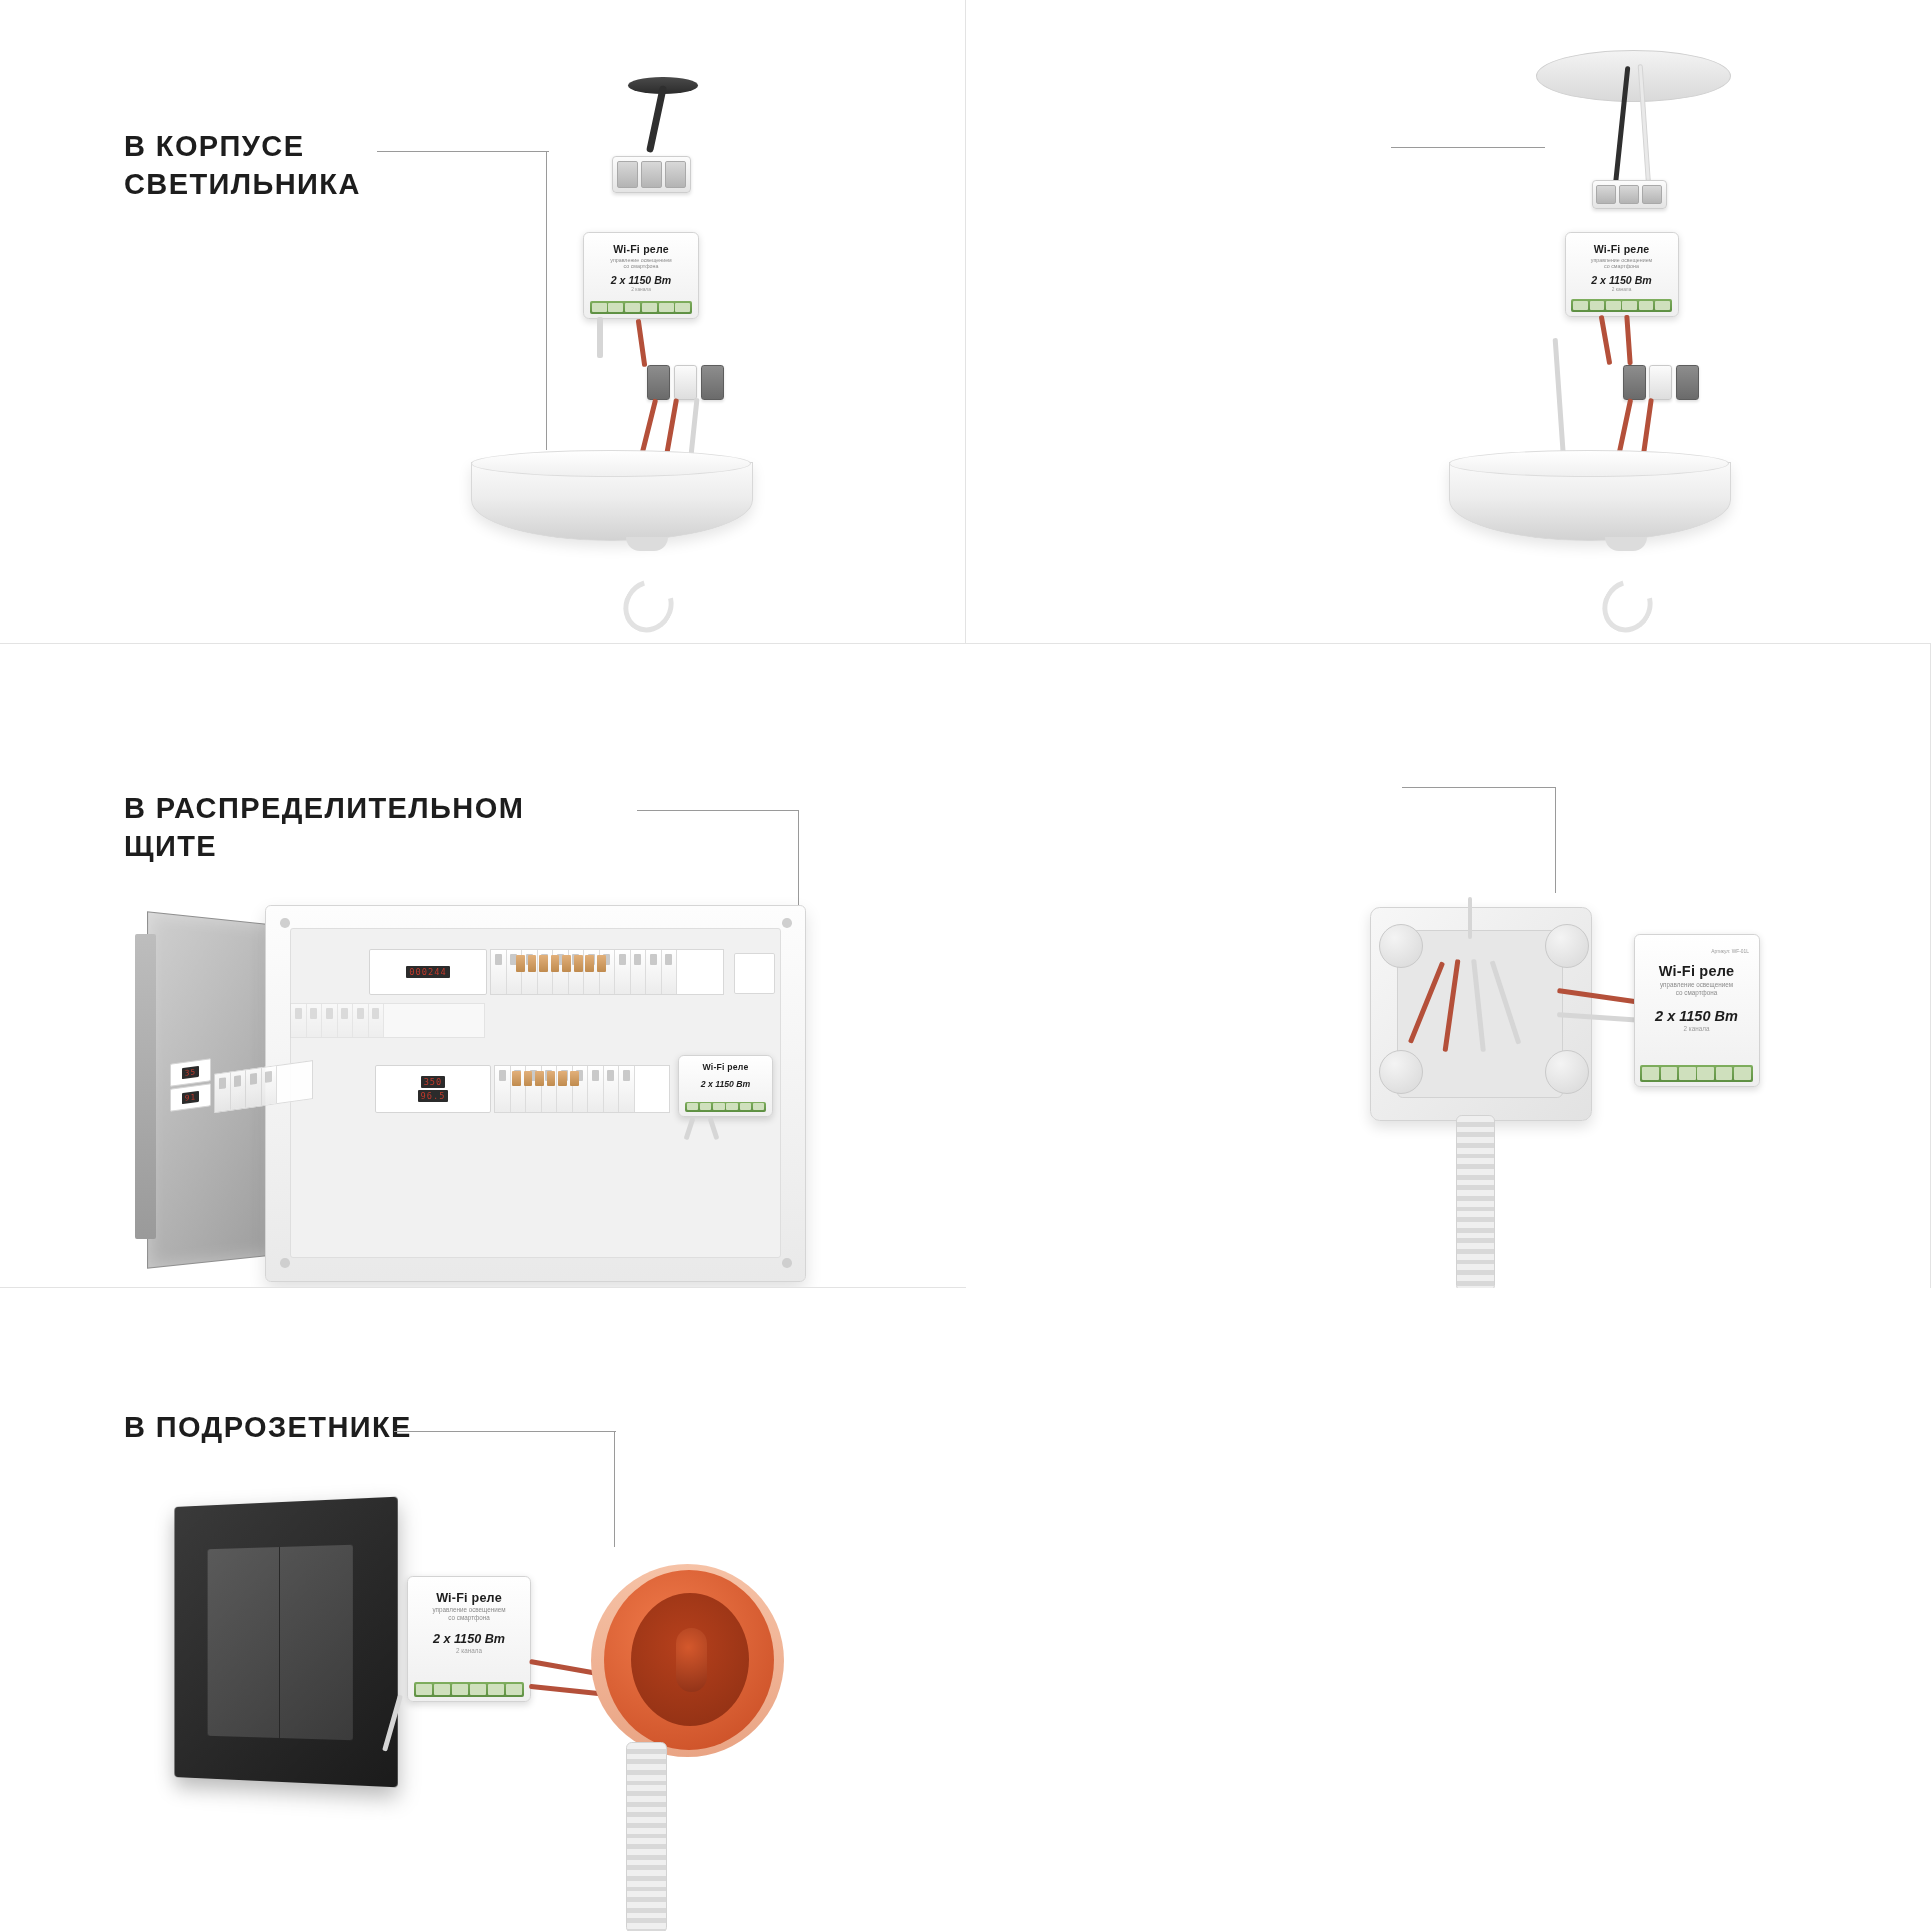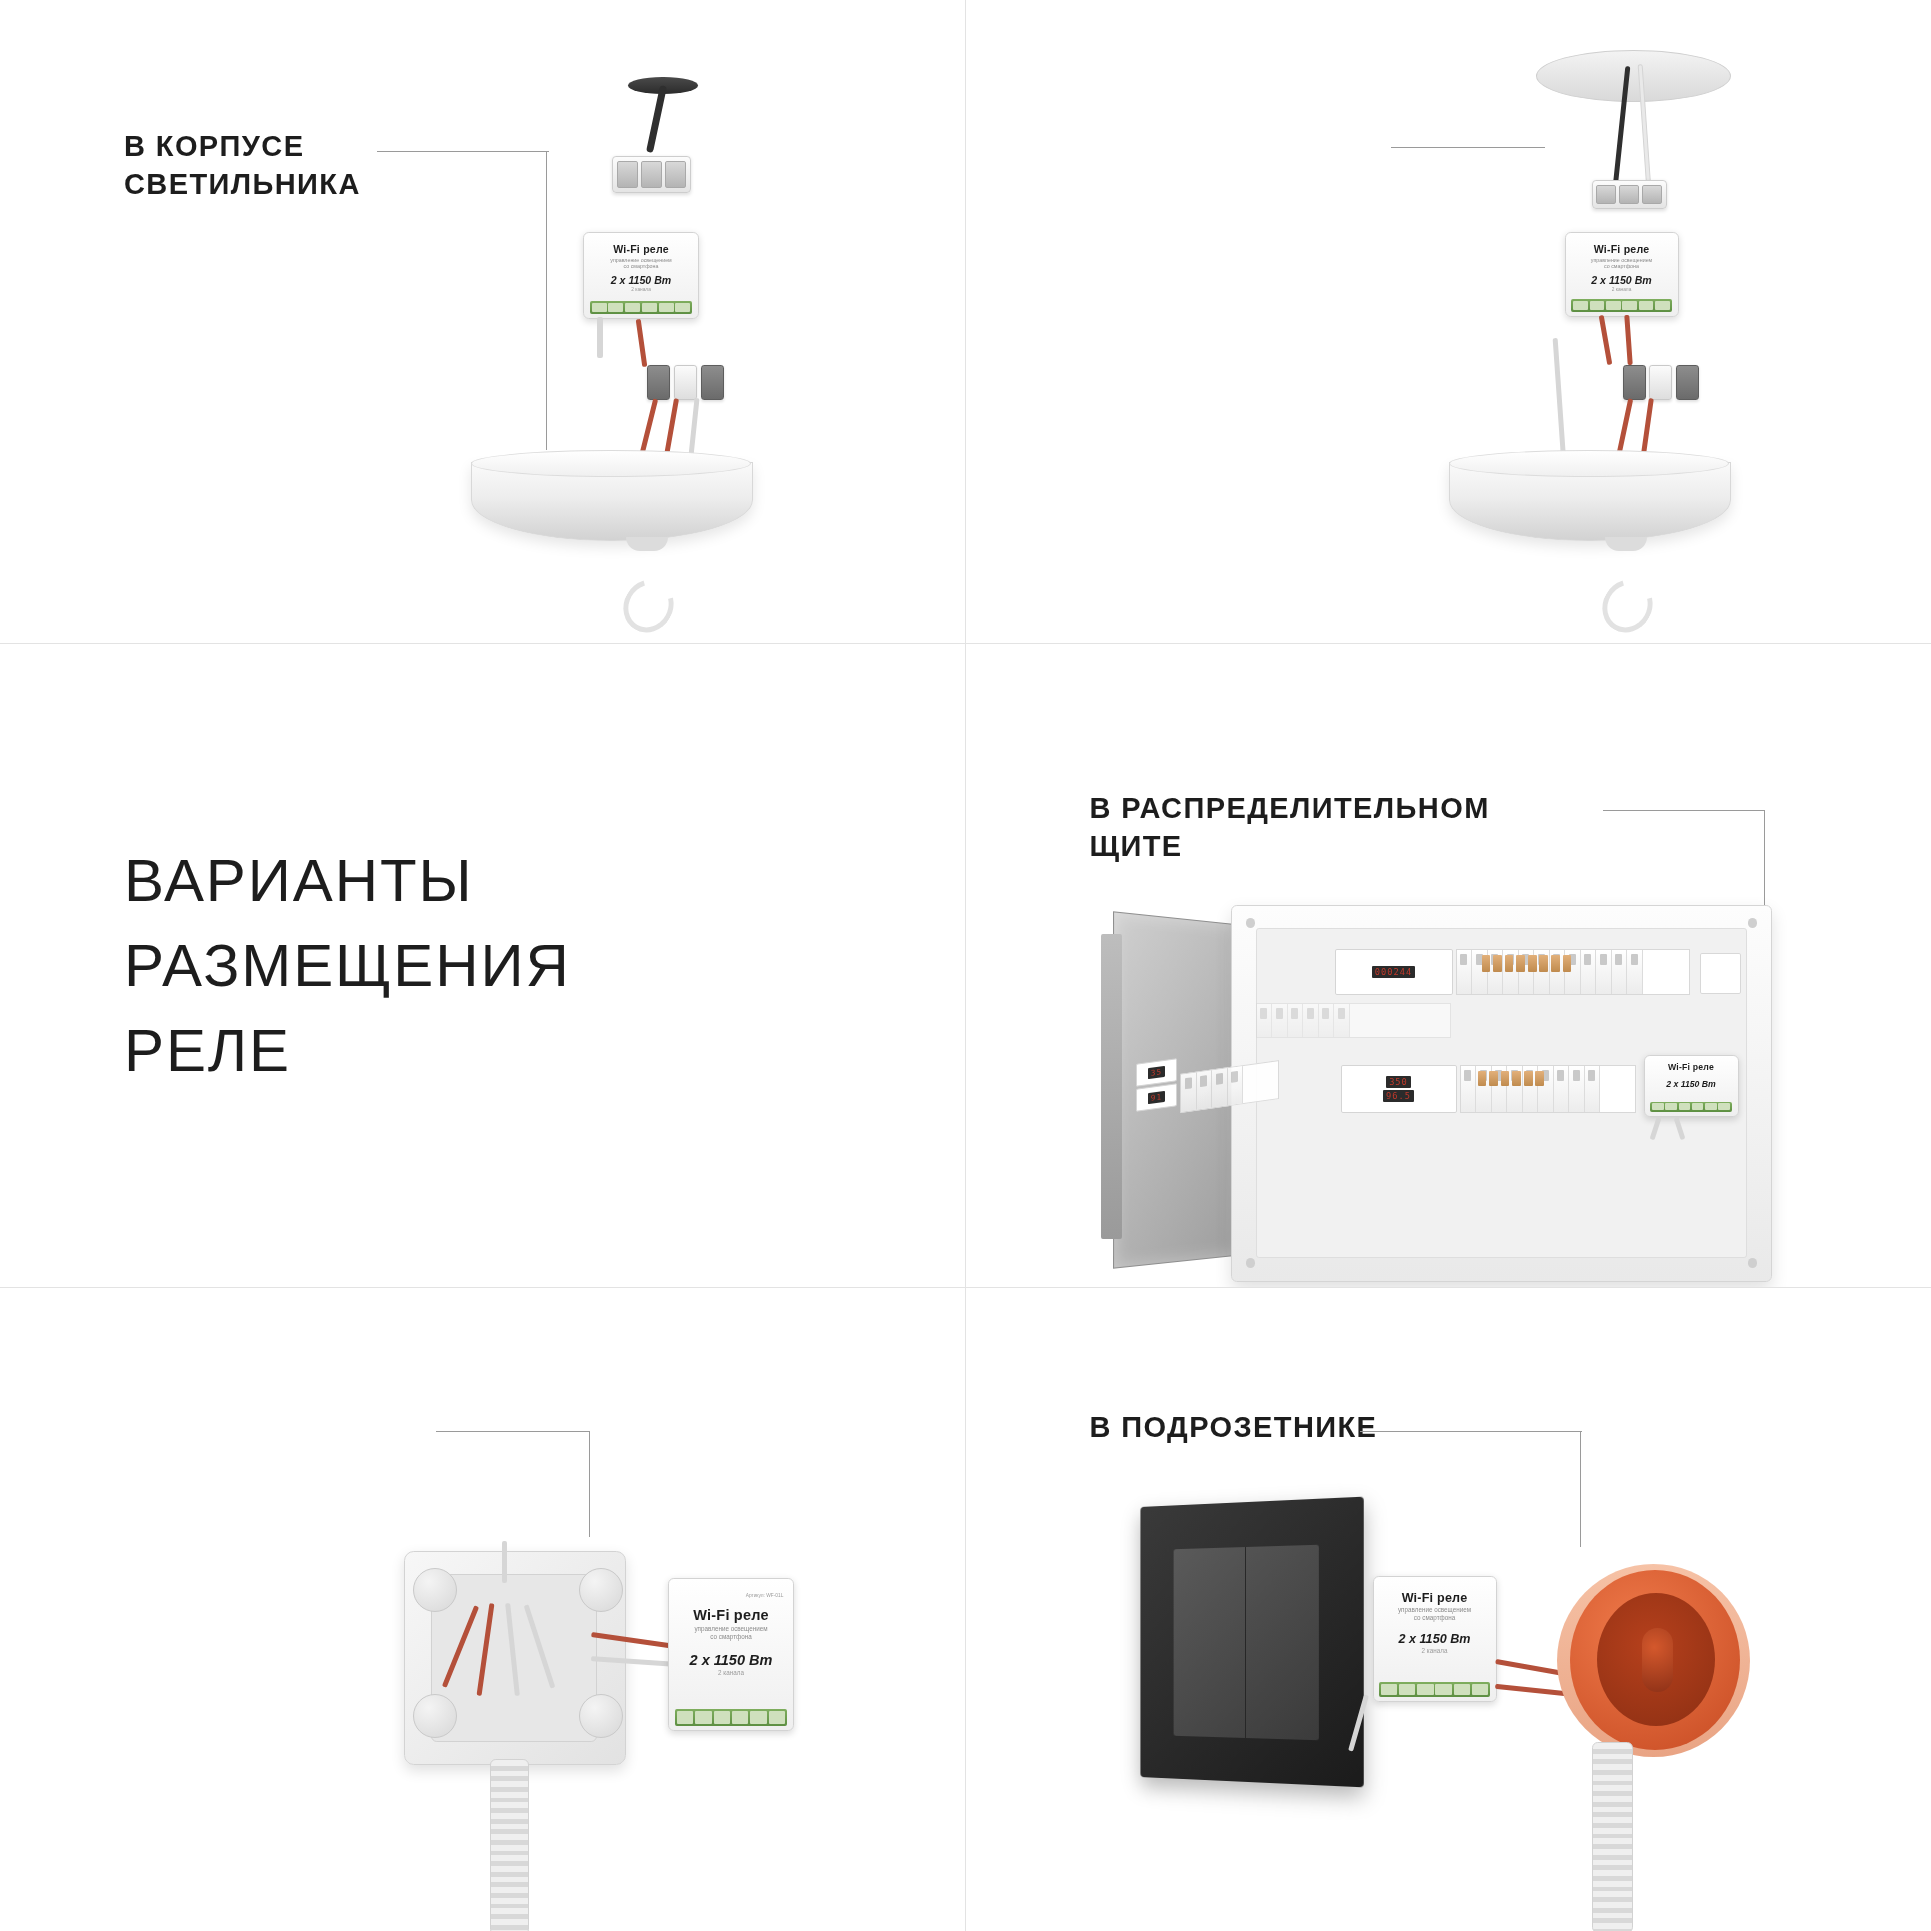--- a/index.html
+++ b/index.html
@@ -378,25 +378,20 @@
 
     <div class="cable-red" style="left:655px;top:398px;width:4.8px;height:70px;transform:rotate(12deg);"></div>
     <div class="cable-red" style="left:678px;top:398px;width:4.8px;height:70px;transform:rotate(8deg);"></div>
     <div class="cable-gray" style="left:591px;top:338px;width:4.8px;height:126px;transform:rotate(-4deg);"></div>
 
     <div class="canopy" style="left:483px;top:462px;"></div>
     <div class="art" style="left:639px;top:537px;width:42px;height:13.5px;border-radius:0 0 21px 21px;background:#dcdcdc;"></div>
     <div class="hook" style="left:637px;top:579px;transform:rotate(30deg);"></div>
   </div>
 
-  <div class="cell col1 row2 title-cell">
-    <div class="big-title">ВАРИАНТЫ
-РАЗМЕЩЕНИЯ
-РЕЛЕ</div>
-  </div>
 
   <div class="cell col2 row2">
     <div class="label" style="left:124px;top:145px;">В РАСПРЕДЕЛИТЕЛЬНОМ
 ЩИТЕ</div>
     <div class="leader" style="left:637px;top:166px;width:162px;"></div>
     <div class="leader-v" style="left:798px;top:166px;height:116px;"></div>
 
     <div class="board-door" style="left:143px;top:280px;width:124px;height:330px;transform:perspective(772px) rotateY(26deg);transform-origin:right center;"></div>
     <div class="art" style="left:135px;top:290px;width:21px;height:305px;background:linear-gradient(180deg,#bdbdbd,#9a9a9a);border-radius:1.9px;"></div>
 

